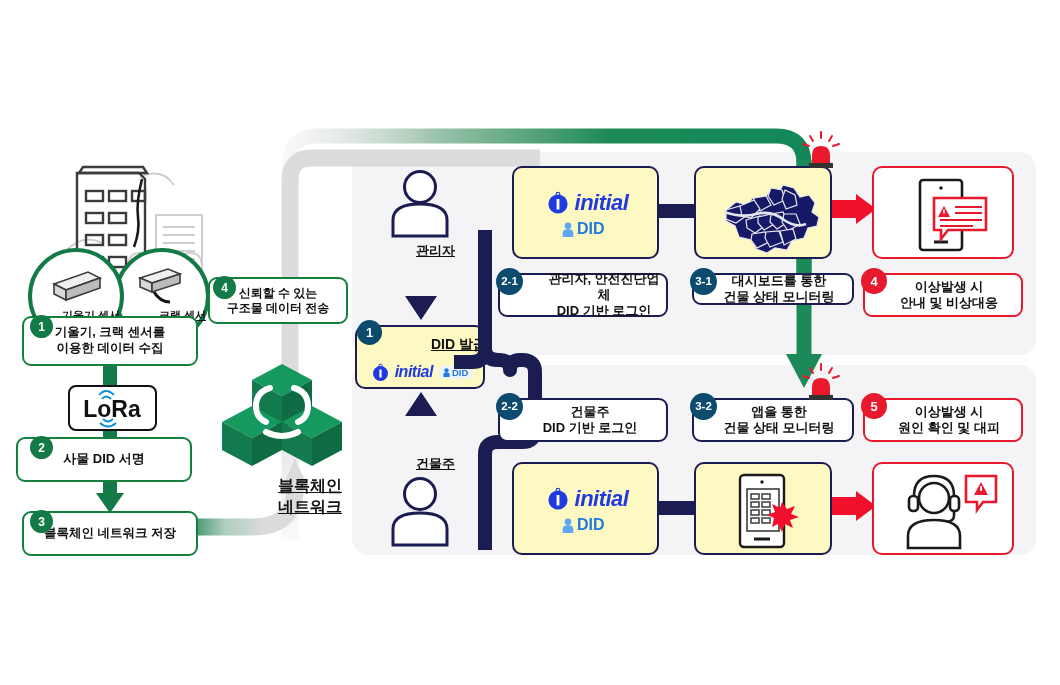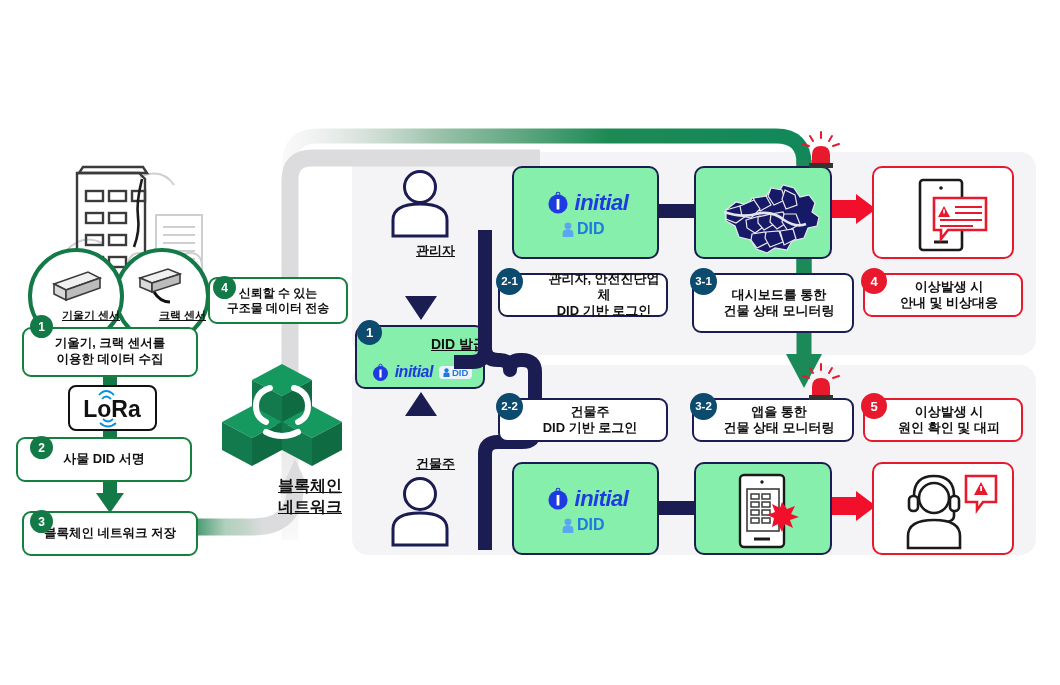--- a/index.html
+++ b/index.html
@@ -11,21 +11,21 @@
   
   .gbox{position:absolute;box-sizing:border-box;border:2px solid #15803d;border-radius:9px;background:#fff;
         display:flex;align-items:center;justify-content:center;text-align:center;
         font-weight:bold;color:#111;line-height:1.25;}
   .nbox{position:absolute;box-sizing:border-box;border:2.5px solid #1b1c52;border-radius:9px;background:#fff;
         display:flex;align-items:center;justify-content:center;text-align:center;
         font-weight:bold;color:#111;line-height:1.25;}
   .rbox{position:absolute;box-sizing:border-box;border:2.5px solid #e8192c;border-radius:9px;background:#fff;
         display:flex;align-items:center;justify-content:center;text-align:center;
         font-weight:bold;color:#111;line-height:1.25;}
-  .plainbox{position:absolute;box-sizing:border-box;border:2.5px solid #1b1c52;border-radius:10px;background:#86efac;}
+  .plainbox{position:absolute;box-sizing:border-box;border:2.5px solid #1b1c52;border-radius:10px;background:#fef9c3;}
   .redframe{position:absolute;box-sizing:border-box;border:2.5px solid #e8192c;border-radius:10px;background:#fff;}
 
   
   .badge{position:absolute;border-radius:50%;color:#fff;font-weight:bold;
          display:flex;align-items:center;justify-content:center;z-index:40;line-height:1;}
   .badge.green{background:#137a47;}
   .badge.navy{background:#0c4a6e;}
   .badge.red{background:#e8192c;}
 
   
@@ -138,21 +138,21 @@
     <div class="cap" style="left:0;top:56px;width:88px;font-size:11px;">기울기 센서</div>
   </div>
 
   <div class="abs" style="left:103px;top:365px;width:14px;height:22px;background:#137a47;"></div>
   <div class="abs" style="left:103px;top:425px;width:14px;height:16px;background:#137a47;"></div>
   <svg class="abs" style="left:96px;top:481px;width:30px;height:34px;">
     <line x1="14" y1="0" x2="14" y2="18" stroke="#137a47" stroke-width="14"></line>
     <polygon points="14,32 28,12 0,12" fill="#137a47"></polygon>
   </svg>
 
-  <div class="gbox" style="left:22px;top:327px;width:176px;height:50px;font-size:12.5px;">
+  <div class="gbox" style="left:22px;top:316px;width:176px;height:50px;font-size:12.5px;">
     <span>
       <span>기울기, 크랙 센서를</span><br>
       <span>이용한 데이터 수집</span>
     </span>
   </div>
   <div class="badge green" style="left:30px;top:315px;width:23px;height:23px;font-size:12px;">1</div>
 
   <div class="abs" style="left:68px;top:385px;width:85px;height:42px;border:2px solid #111;border-radius:8px;background:#fff;">
     <svg style="position:absolute;left:0;top:0;width:85px;height:42px;">
       <text x="42" y="30" text-anchor="middle" font-family="Liberation Sans, sans-serif" font-size="23" font-weight="bold" fill="#111">LoRa</text>
@@ -343,21 +343,21 @@
   </div>
 
   <div class="nbox" style="left:498px;top:273px;width:170px;height:44px;font-size:13px;padding-left:28px;">
     <span style="padding-left:14px;">
       <span>관리자, 안전진단업체</span><br>
       <span>DID 기반 로그인</span>
     </span>
   </div>
   <div class="badge navy" style="left:496px;top:268px;width:27px;height:27px;font-size:11.5px;">2-1</div>
 
-  <div class="nbox" style="left:692px;top:273px;width:162px;height:60px;font-size:13px;">
+  <div class="nbox" style="left:692px;top:273px;width:162px;height:32px;font-size:13px;">
     <span style="padding-left:12px;">
       <span>대시보드를 통한</span><br>
       <span>건물 상태 모니터링</span>
     </span>
   </div>
   <div class="badge navy" style="left:690px;top:268px;width:27px;height:27px;font-size:11.5px;">3-1</div>
 
   <div class="rbox" style="left:863px;top:273px;width:160px;height:44px;font-size:13px;">
     <span style="padding-left:12px;">
       <span>이상발생 시</span><br>

